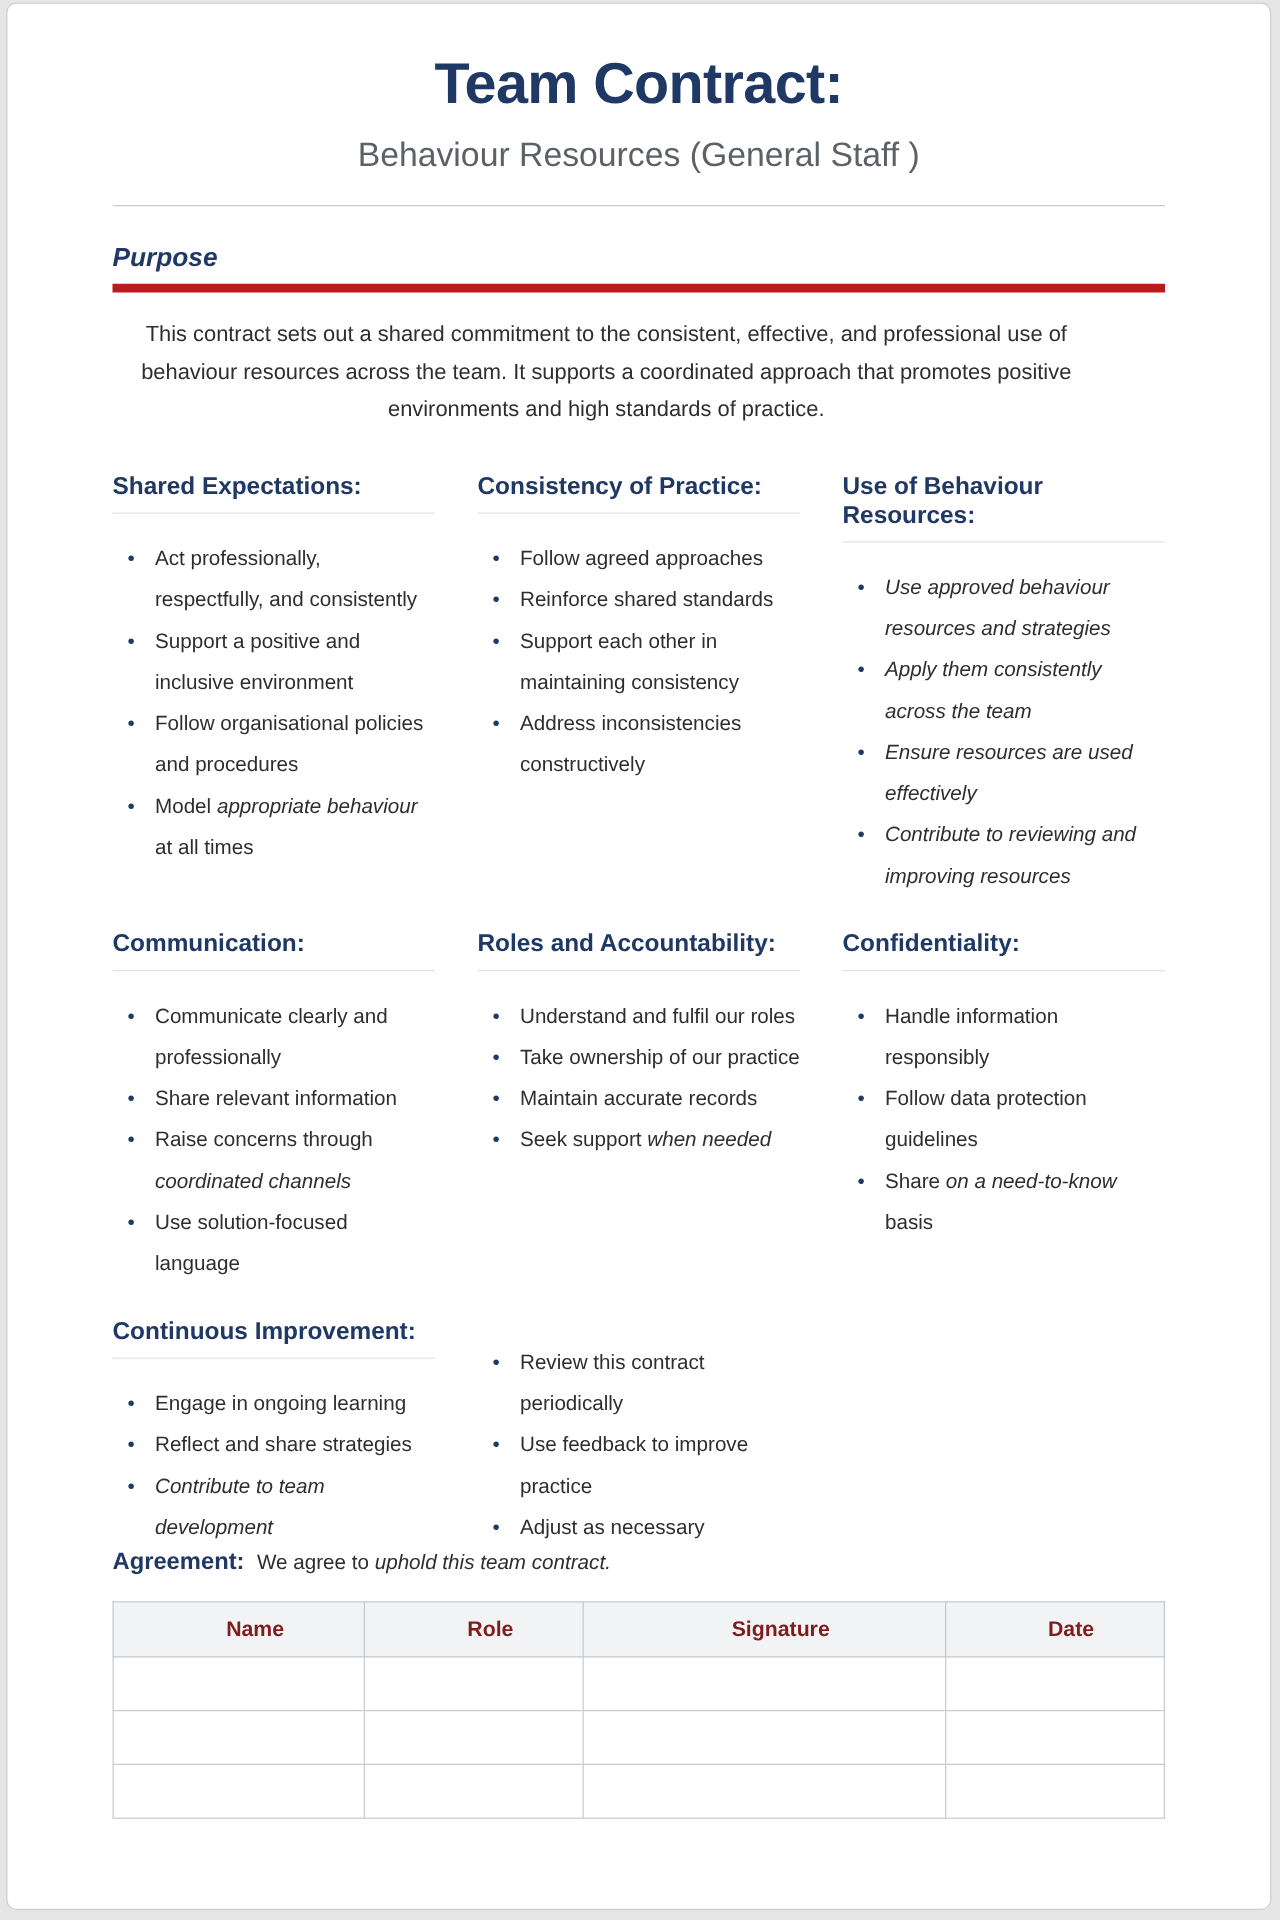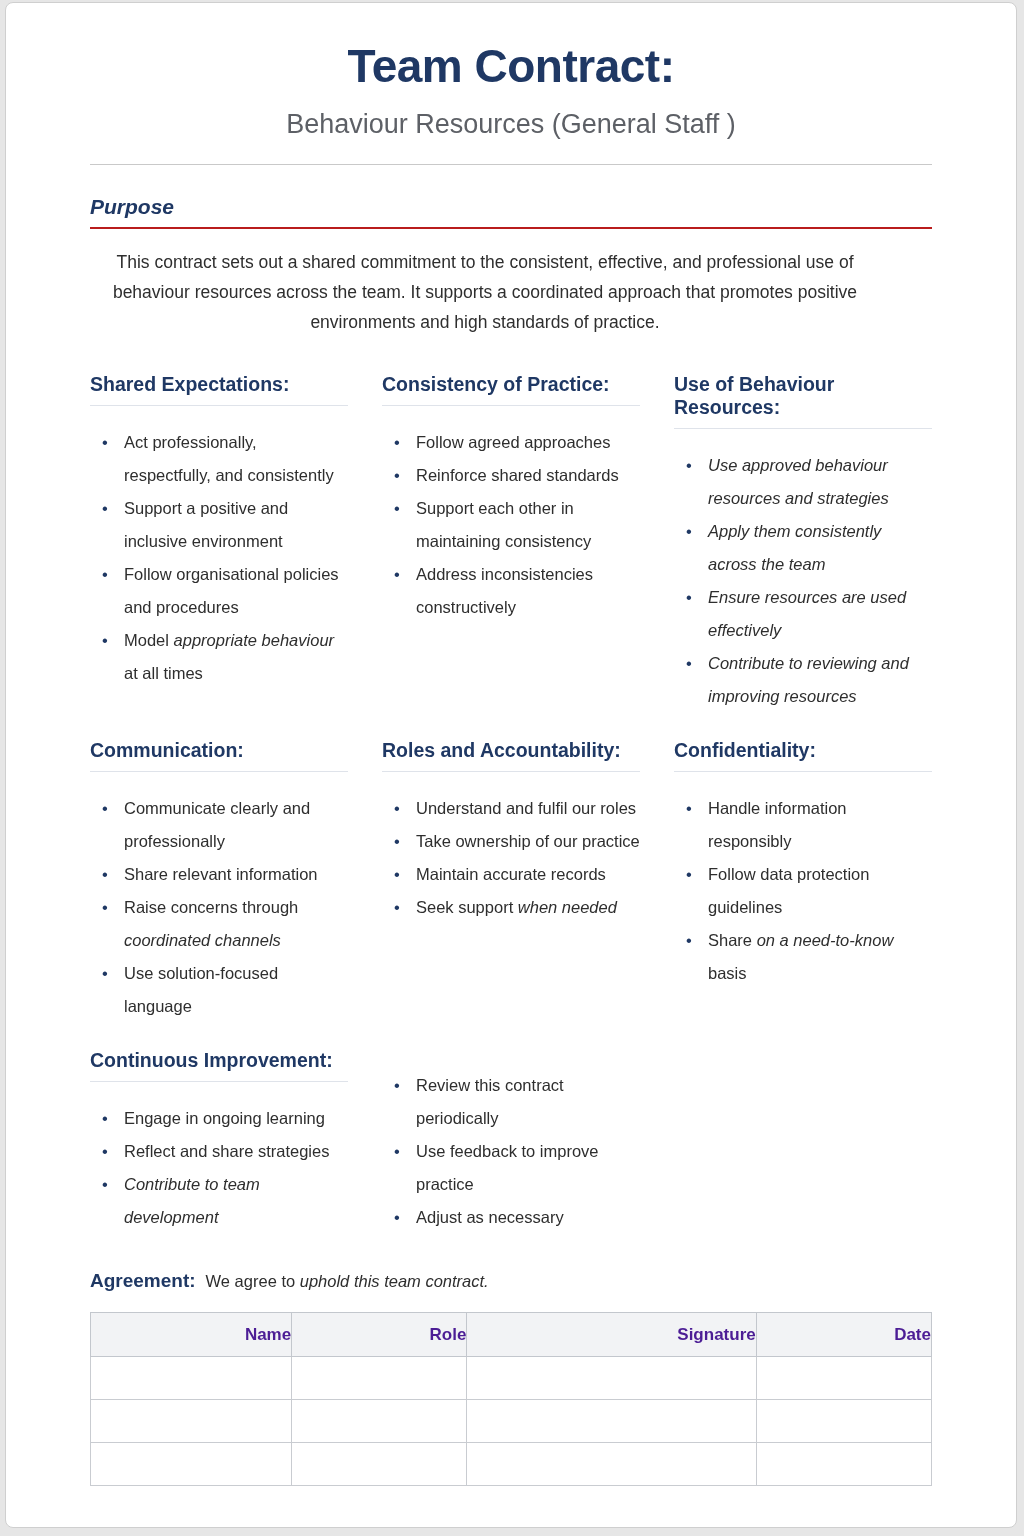--- a/index.html
+++ b/index.html
@@ -41,21 +41,21 @@
     margin: 24px 0 0;
   }
   
   .purpose-heading {
     margin: 30px 0 0;
     font-size: 21px;
     font-weight: 700;
     font-style: italic;
     color: #1f3864;
     padding-bottom: 8px;
-    border-bottom: 2px solid #b91c1c;
+    border-bottom: 7px solid #b91c1c;
   }
   .purpose-body {
     margin: 18px 0 0;
     font-size: 17.5px;
     line-height: 30px;
     color: #2e2e2e;
     max-width: 790px;
     text-align: center;
   }
   
@@ -87,43 +87,42 @@
     color: #2e2e2e;
   }
   .doc-section li .dot {
     position: absolute;
     left: 0;
     color: #1f3864;
   }
   em { font-style: italic; }
   
   .agreement {
-    margin-top: 36px;
     font-size: 16.5px;
     color: #2e2e2e;
   }
   .agreement .label {
     font-size: 19px;
     font-weight: 700;
     color: #1f3864;
     margin-right: 10px;
   }
   
   table.sig {
     width: 100%;
     border-collapse: collapse;
     margin-top: 20px;
     border: 1px solid #aab0b8;
   }
   table.sig th {
     background: #f2f3f5;
-    color: #4c1d95;
+    color: #7f1d1d;
     font-size: 17px;
     font-weight: 700;
-    text-align: right;
+    text-align: center;
     padding: 11px 0 11px 26px;
     border: 1px solid #c3c7cd;
     height: 44px;
   }
   table.sig td {
     height: 43px;
     border: 1px solid #c9ccd1;
     background: #fff;
   }
 </style>

